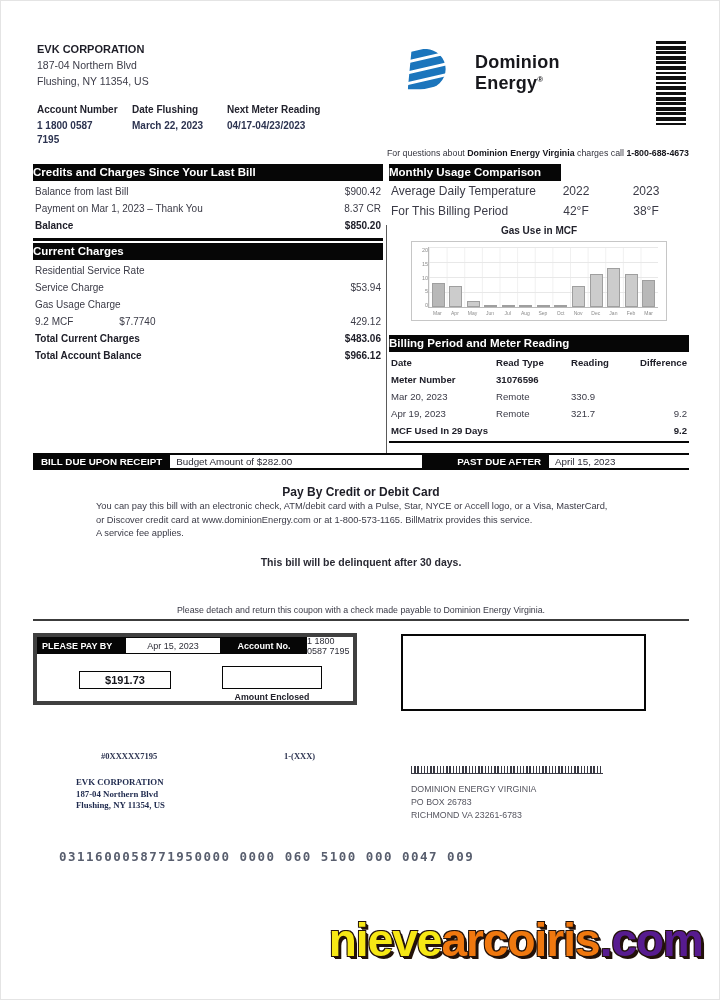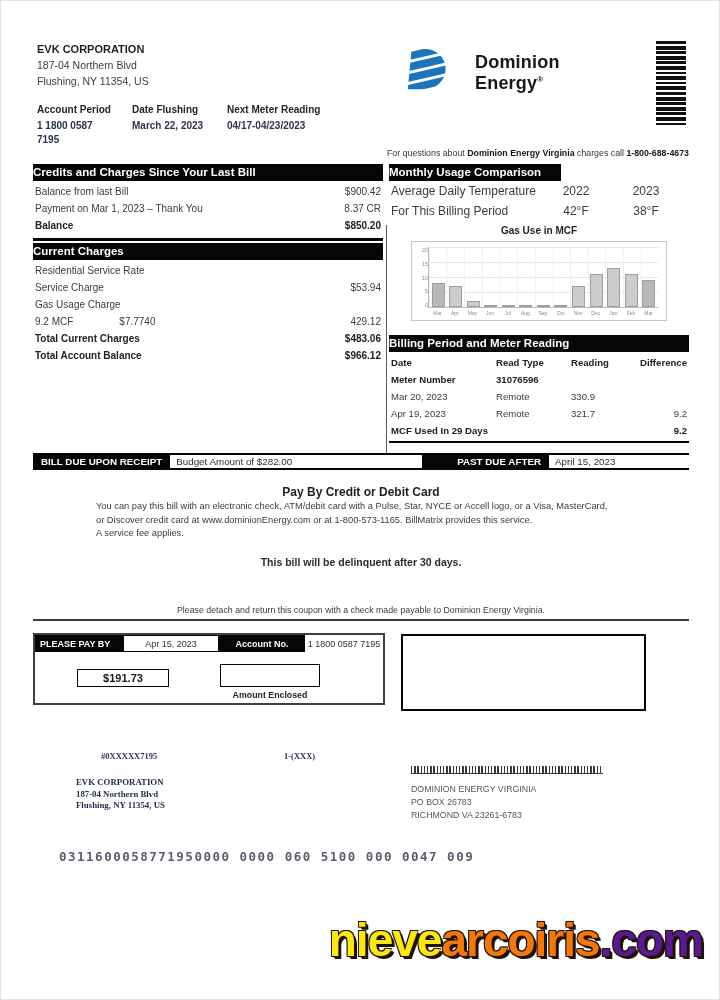--- a/index.html
+++ b/index.html
@@ -84,21 +84,21 @@
 
   
   .pay-title { position:absolute; left:0; top:484px; width:720px; text-align:center; font-weight:bold; font-size:12px; color:#1d1d26; }
   .pay-body { position:absolute; left:95px; top:499px; width:548px; font-size:9.3px; color:#3a3a46; line-height:13.5px; }
   .delinquent { position:absolute; left:0; top:555px; width:720px; text-align:center; font-weight:bold; font-size:10.5px; color:#2a2a34; }
 
   .detach-note { position:absolute; left:0; top:604px; width:720px; text-align:center; font-size:8.8px; color:#3a3a46; }
   .detach-line { position:absolute; left:32px; top:618px; width:656px; height:2px; background:#3c3c3c; }
 
   
-  .coupon { position:absolute; left:32px; top:632px; width:352px; height:72px; border:2px solid #404040; background:#fff; }
+  .coupon { position:absolute; left:32px; top:632px; width:324px; height:72px; border:4px solid #404040; background:#fff; }
   .coupon-hdr { display:flex; height:17px; font-size:9px; align-items:stretch; }
   .coupon-hdr .dark { background:#060606; color:#fff; font-weight:bold; display:flex; align-items:center; padding:0 5px; }
   .coupon-hdr .paydate { width:96px; border:1.5px solid #060606; display:flex; align-items:center; justify-content:center; color:#2e2e38; }
   .coupon-hdr .acctno { flex:1; display:flex; align-items:center; justify-content:center; color:#2e2e38; }
   .amount-box { position:absolute; left:42px; top:34px; width:92px; height:18px; border:1.5px solid #060606; display:flex; align-items:center; justify-content:center; font-weight:bold; font-size:11px; color:#16161c; }
   .enclosed-box { position:absolute; left:185px; top:29px; width:100px; height:23px; border:1.5px solid #060606; }
   .enclosed-lbl { position:absolute; left:170px; top:55px; width:130px; text-align:center; font-weight:bold; font-size:8.8px; color:#22222c; }
   .stub-box { position:absolute; left:400px; top:633px; width:245px; height:77px; border:2px solid #060606; background:#fff; }
 
   
@@ -151,21 +151,21 @@
     <span class="logo-text">
       <span>Dominion</span><br>
       <span>Energy</span><sup>®</sup>
     </span>
   </div>
 
   <div class="barcode-top"></div>
 
   <div class="acct-row">
     <div class="acct-col acct-c1">
-      <div class="lbl">Account Period</div>
+      <div class="lbl">Account Number</div>
       <div class="val">1 1800 0587</div>
       <div class="val">7195</div>
     </div>
     <div class="acct-col acct-c2">
       <div class="lbl">Date Flushing</div>
       <div class="val">March 22, 2023</div>
     </div>
     <div class="acct-col acct-c3">
       <div class="lbl">Next Meter Reading</div>
       <div class="val">04/17-04/23/2023</div>

